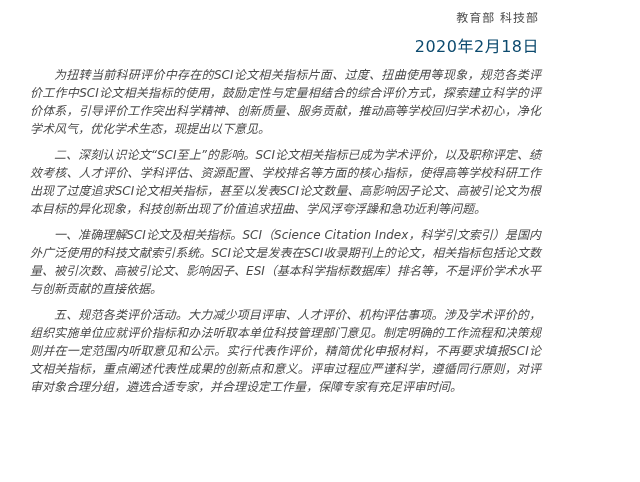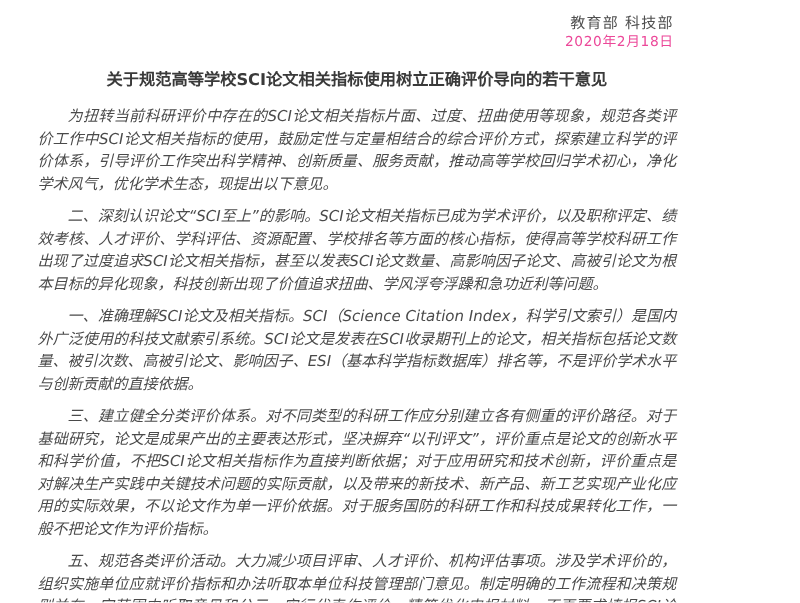--- a/index.html
+++ b/index.html
@@ -22,23 +22,24 @@
     text-align: right;
     padding-right: 16px;
   }
   .doc-issuer {
     font-size: 12px;
     line-height: 16px;
     color: #4f4f4f;
     letter-spacing: 1px;
   }
   .doc-date {
-    font-size: 11px;
+    font-size: 16px;
     line-height: 16px;
-    color: #ec4899;
+    color: #0c4a6e;
+    margin-top: 13px;
     letter-spacing: 0.5px;
   }
   .doc-title {
     margin-top: 14px;
     text-align: center;
     font-size: 13px;
     font-weight: bold;
     color: #3a3a3a;
     line-height: 17px;
   }
@@ -58,22 +59,20 @@
 </style>
 </head>
 <body>
 
 <div class="page">
   <div class="doc-header">
     <div class="doc-issuer">教育部 科技部</div>
     <div class="doc-date">2020年2月18日</div>
   </div>
 
-  <h1 class="doc-title">关于规范高等学校SCI论文相关指标使用树立正确评价导向的若干意见</h1>
 
   <div class="doc-body">
     <p>为扭转当前科研评价中存在的SCI论文相关指标片面、过度、扭曲使用等现象，规范各类评价工作中SCI论文相关指标的使用，鼓励定性与定量相结合的综合评价方式，探索建立科学的评价体系，引导评价工作突出科学精神、创新质量、服务贡献，推动高等学校回归学术初心，净化学术风气，优化学术生态，现提出以下意见。</p>
     <p>二、深刻认识论文“SCI至上”的影响。SCI论文相关指标已成为学术评价，以及职称评定、绩效考核、人才评价、学科评估、资源配置、学校排名等方面的核心指标，使得高等学校科研工作出现了过度追求SCI论文相关指标，甚至以发表SCI论文数量、高影响因子论文、高被引论文为根本目标的异化现象，科技创新出现了价值追求扭曲、学风浮夸浮躁和急功近利等问题。</p>
     <p>一、准确理解SCI论文及相关指标。SCI（Science Citation Index，科学引文索引）是国内外广泛使用的科技文献索引系统。SCI论文是发表在SCI收录期刊上的论文，相关指标包括论文数量、被引次数、高被引论文、影响因子、ESI（基本科学指标数据库）排名等，不是评价学术水平与创新贡献的直接依据。</p>
-    <p>三、建立健全分类评价体系。对不同类型的科研工作应分别建立各有侧重的评价路径。对于基础研究，论文是成果产出的主要表达形式，坚决摒弃“以刊评文”，评价重点是论文的创新水平和科学价值，不把SCI论文相关指标作为直接判断依据；对于应用研究和技术创新，评价重点是对解决生产实践中关键技术问题的实际贡献，以及带来的新技术、新产品、新工艺实现产业化应用的实际效果，不以论文作为单一评价依据。对于服务国防的科研工作和科技成果转化工作，一般不把论文作为评价指标。</p>
     <p>五、规范各类评价活动。大力减少项目评审、人才评价、机构评估事项。涉及学术评价的，组织实施单位应就评价指标和办法听取本单位科技管理部门意见。制定明确的工作流程和决策规则并在一定范围内听取意见和公示。实行代表作评价，精简优化申报材料，不再要求填报SCI论文相关指标，重点阐述代表性成果的创新点和意义。评审过程应严谨科学，遵循同行原则，对评审对象合理分组，遴选合适专家，并合理设定工作量，保障专家有充足评审时间。</p>
   </div>
 </div>
 
 </body></html>

